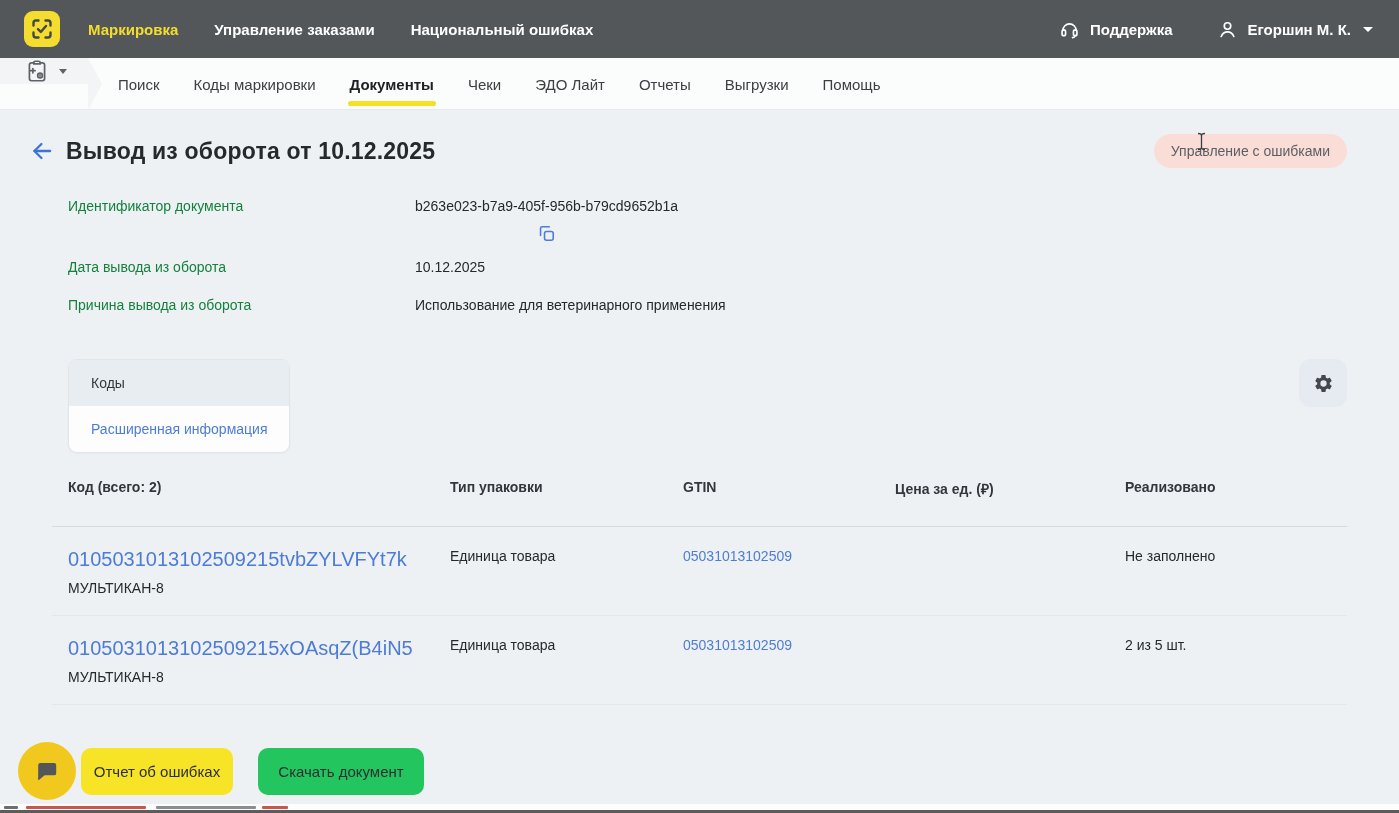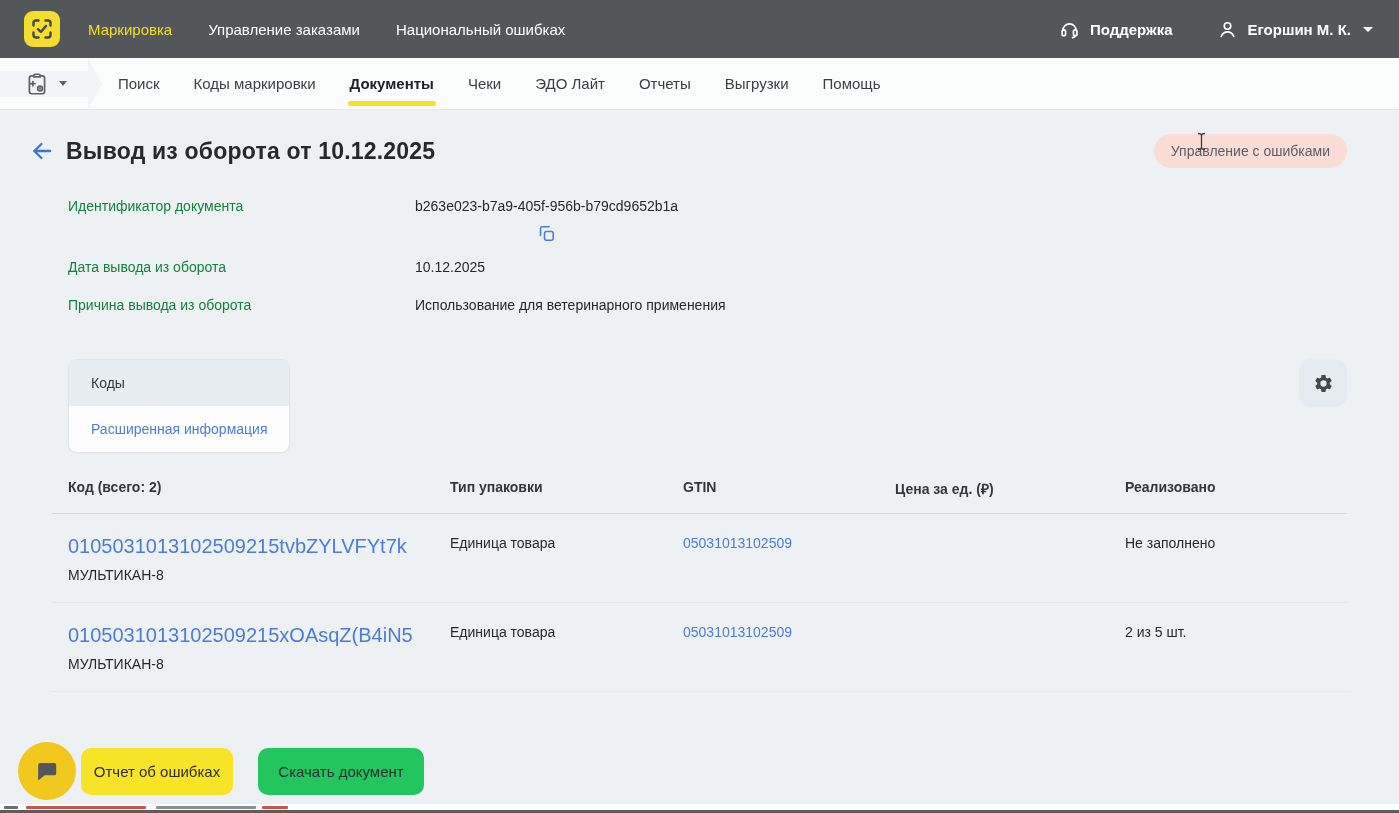--- a/index.html
+++ b/index.html
@@ -16,32 +16,32 @@
     height:58px; background:#53575a;
     display:flex; align-items:center;
     padding:0 26px 0 24px;
   }
   .logo {
     width:36px; height:36px; border-radius:9px;
     background:#f4dd2e; display:flex; align-items:center; justify-content:center;
     margin-right:28px; flex:0 0 auto;
   }
   .topnav-items { display:flex; gap:36px; align-items:center; }
-  .topnav-item { font-size:15px; font-weight:normal; color:#ffffff; cursor:pointer; white-space:nowrap; }
+  .topnav-item { font-size:15px; font-weight:bold; color:#ffffff; cursor:pointer; white-space:nowrap; }
   .topnav-item.active { color:#f4dd2e; }
   .topnav-right { margin-left:auto; display:flex; align-items:center; gap:44px; }
   .topnav-util { display:flex; align-items:center; gap:10px; color:#ffffff; font-size:15px; font-weight:bold; cursor:pointer; }
   .caret-down {
     width:0; height:0; margin-left:2px;
     border-left:5px solid transparent; border-right:5px solid transparent;
     border-top:5px solid #ffffff;
   }
   
   .subnav {
-    height:52px; background:#fbfcfc; display:flex; align-items:center;
+    height:52px; background:#fbfcfc; display:flex; align-items:flex-start;
     border-bottom:1px solid #e7eaed; position:relative;
   }
   .subnav-left {
     width:88px; background:#f3f4f6; display:flex; align-items:center;
     padding-left:24px; gap:9px; cursor:pointer;
   }
   .subnav-left-edge {
     width:0; height:0;
     border-top:26px solid transparent; border-bottom:26px solid transparent;
     border-left:14px solid #f3f4f6;
@@ -90,21 +90,21 @@
     width:48px; height:48px; border-radius:12px; background:#e6ebf1;
     display:flex; align-items:center; justify-content:center; cursor:pointer;
   }
   
   .codes-table { margin:26px 52px 0 52px; }
   .t-head, .t-row {
     display:grid;
     grid-template-columns:398px 233px 212px 230px 1fr;
     align-items:start;
   }
-  .t-head { padding-bottom:15px; border-bottom:1px solid #d6dade; }
+  .t-head { padding-bottom:28px; border-bottom:1px solid #d6dade; }
   .t-head .cell { font-size:14px; font-weight:bold; color:#33373b; }
   .cell:first-child { padding-left:16px; }
   .t-row { padding:21px 0 19px 0; border-bottom:1px solid #e4e7ea; }
   .code-link { font-size:20px; color:#4d7cd6; cursor:pointer; text-decoration:none; display:block; }
   .product-name { font-size:14px; color:#26292c; margin-top:9px; }
   .t-row .cell { font-size:14px; color:#26292c; }
   .gtin-link { color:#4d7cd6; cursor:pointer; }
   
   .chat-fab {
     position:absolute; left:18px; bottom:13px; width:58px; height:58px;

